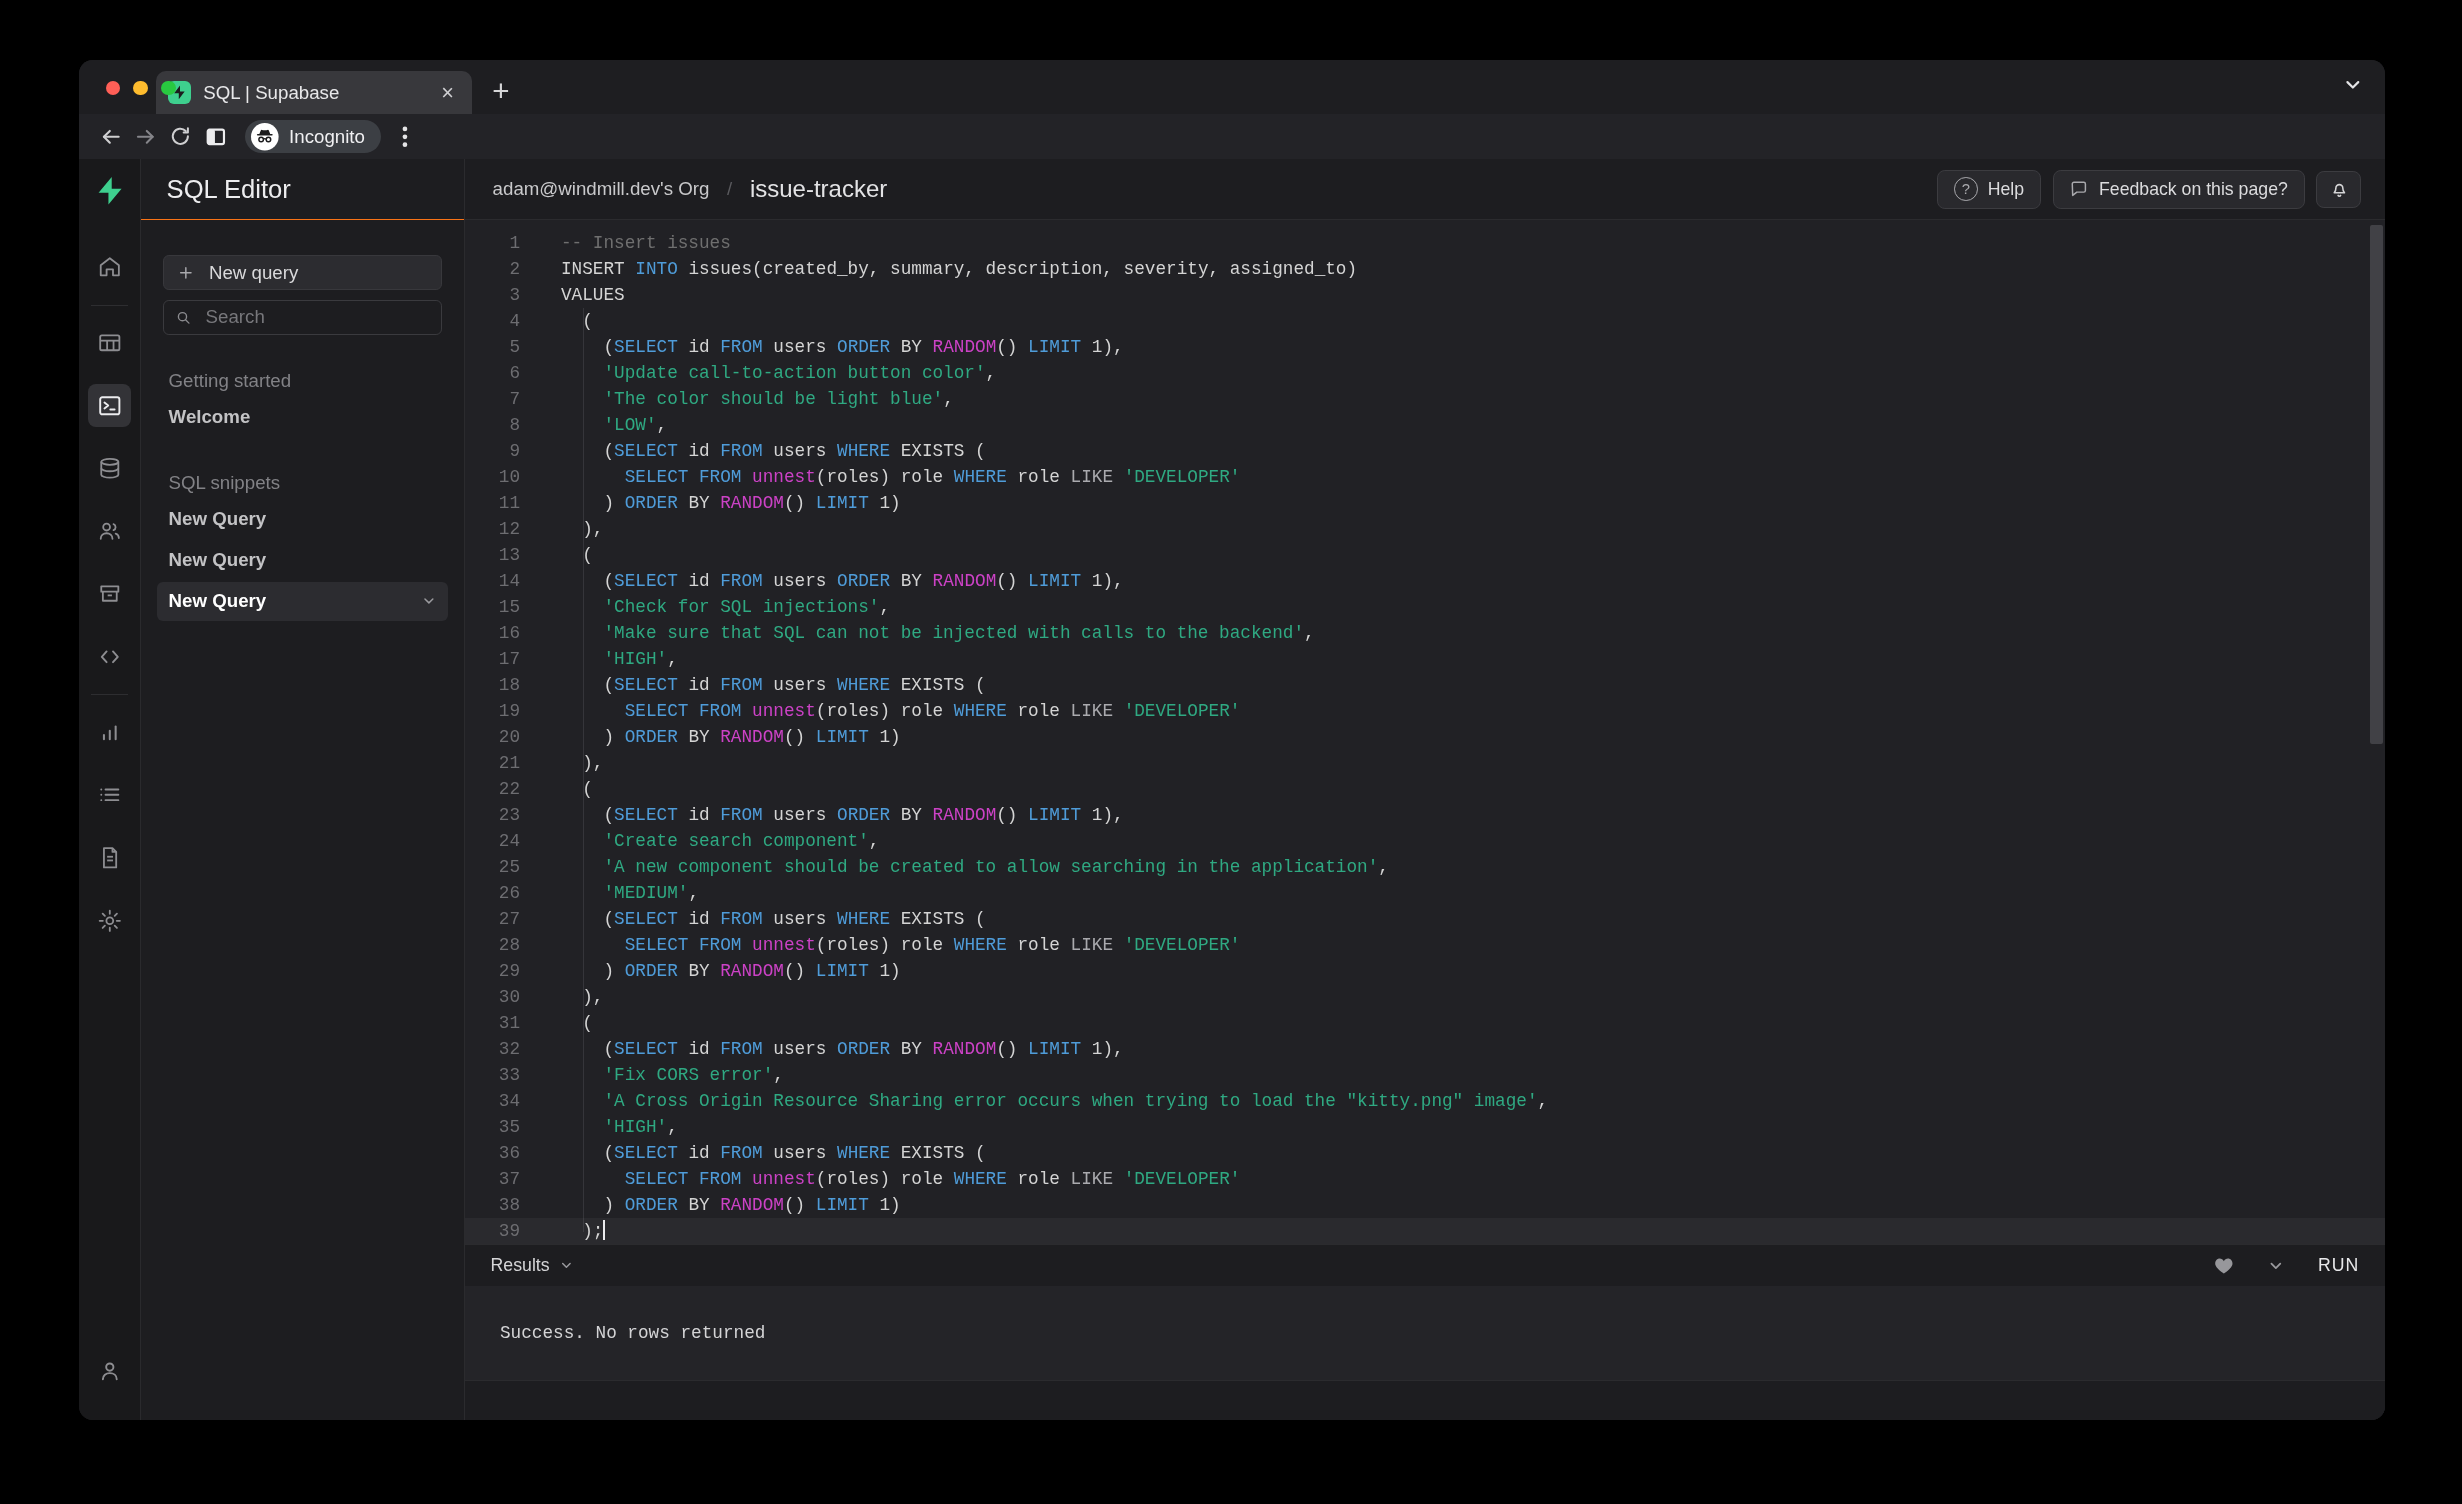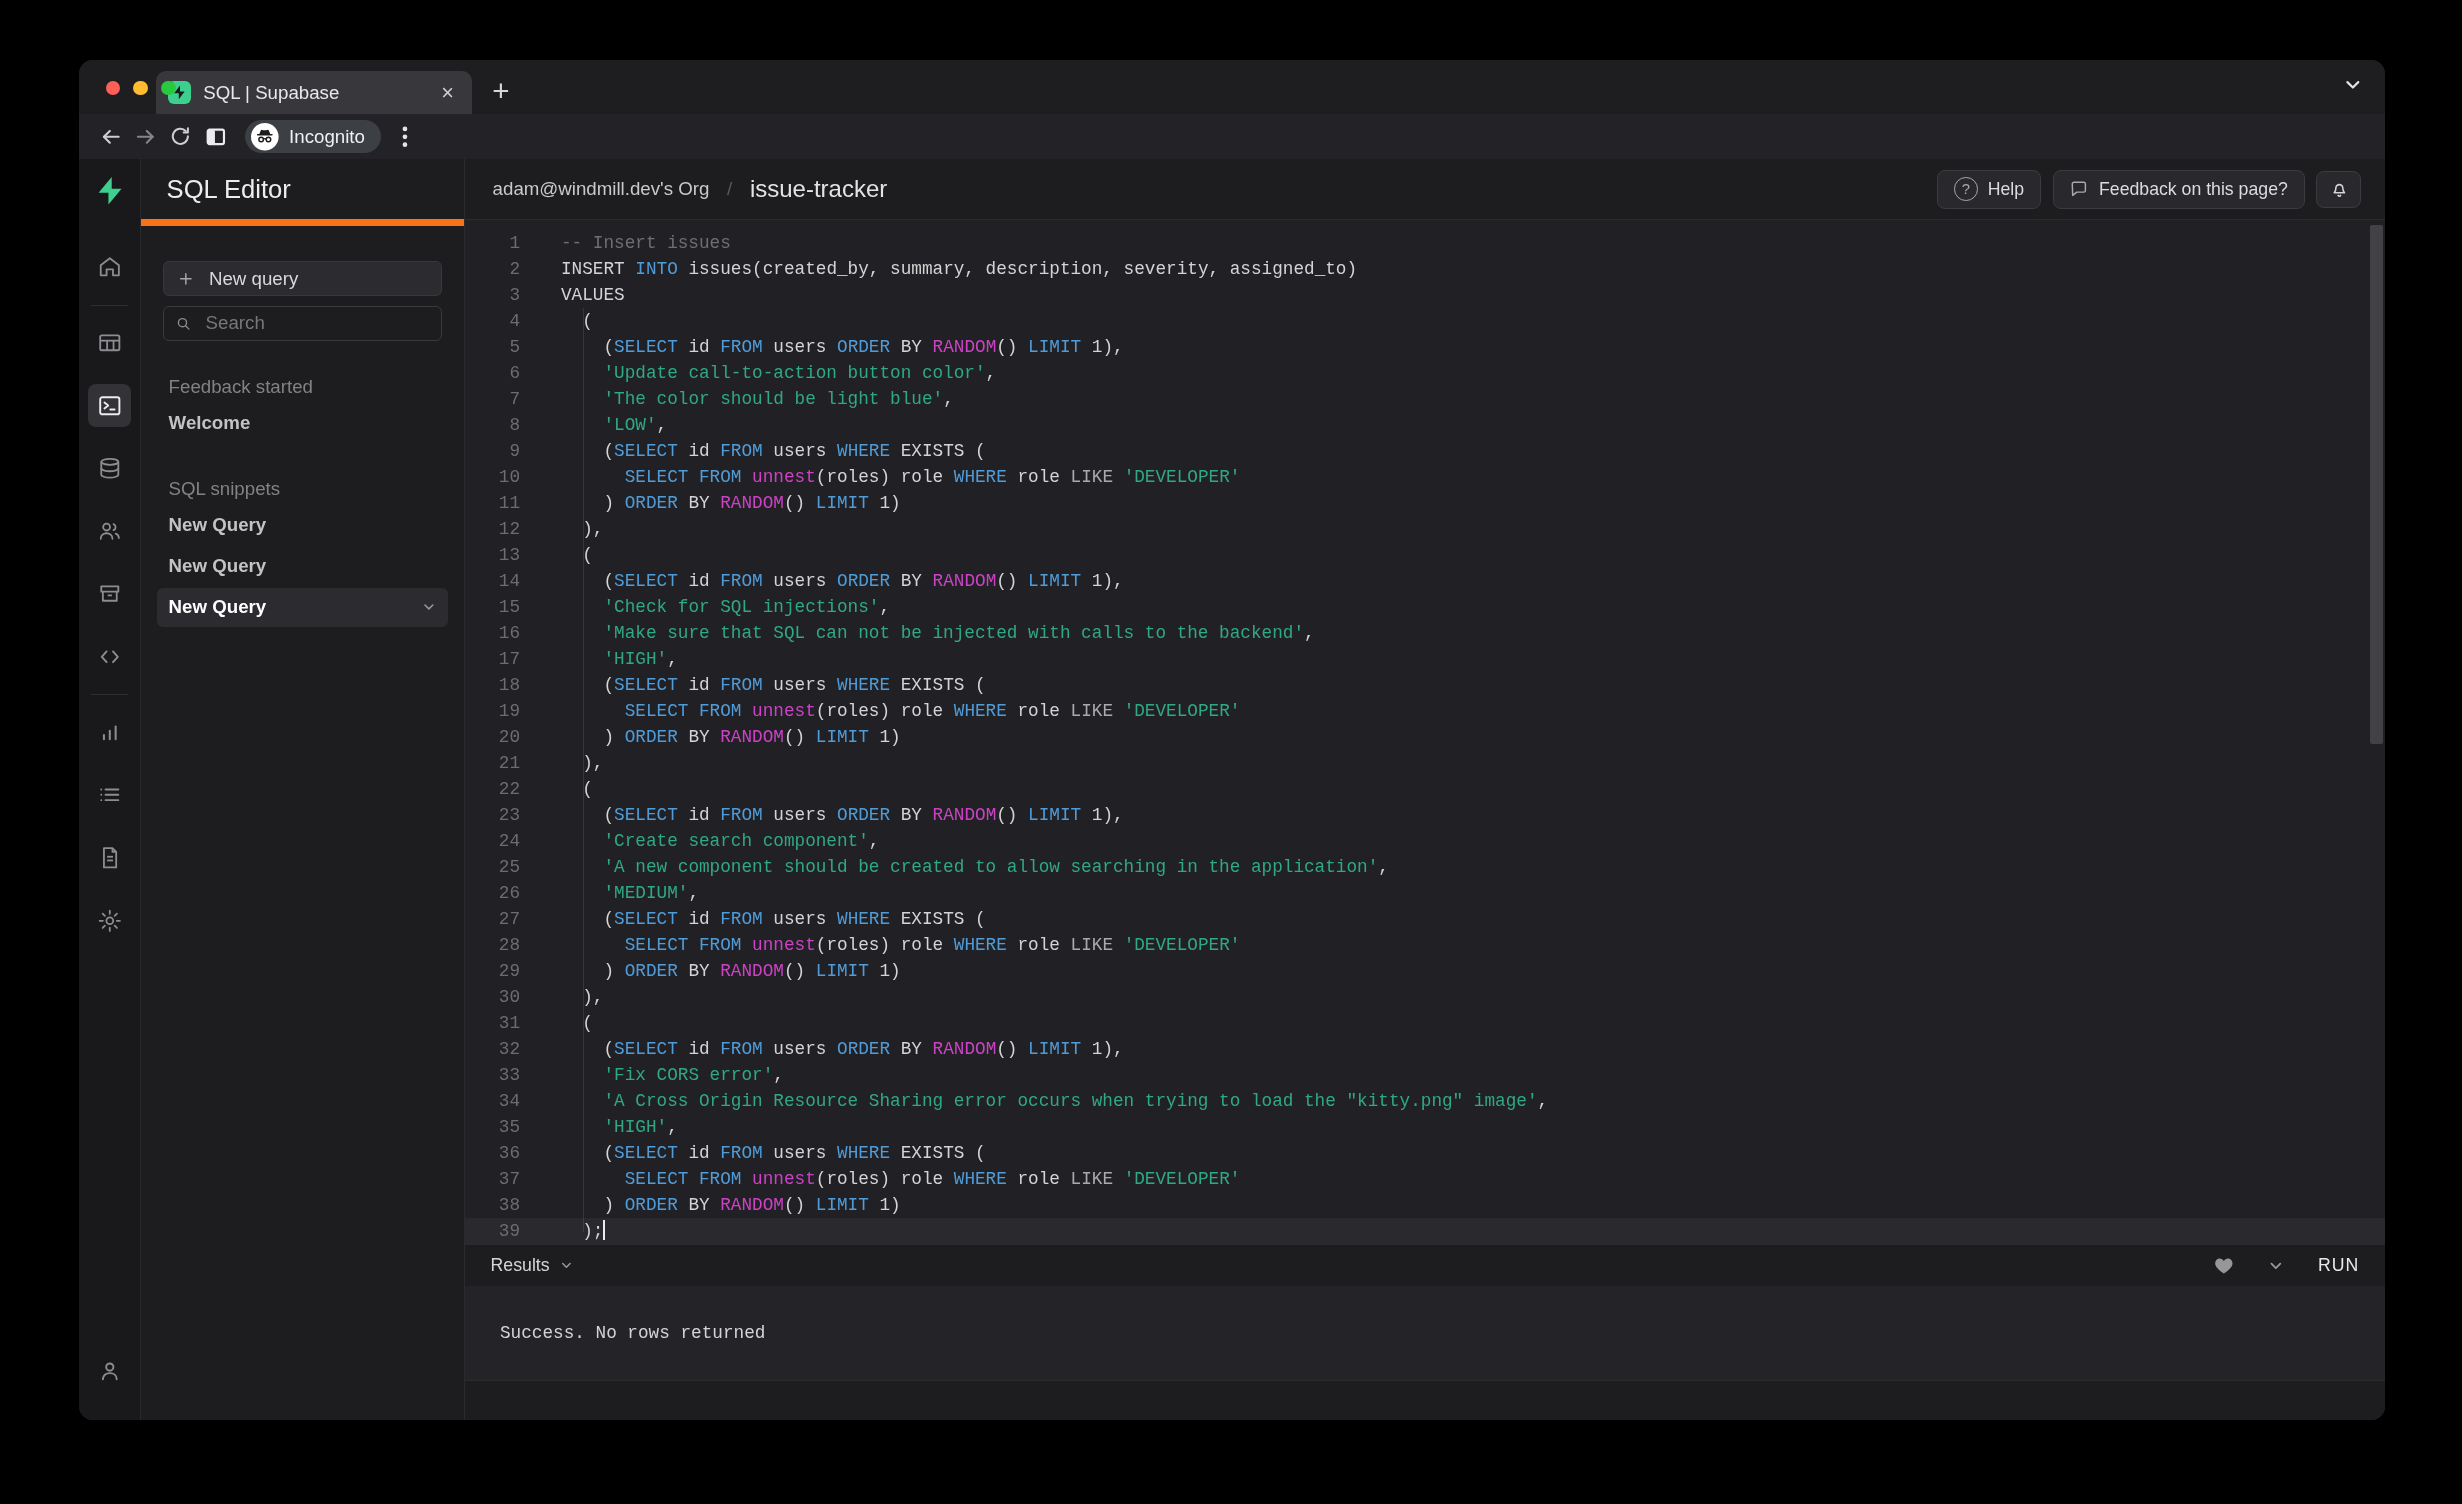--- a/index.html
+++ b/index.html
@@ -32,21 +32,21 @@
   
   .app{flex:1;display:flex;min-height:0;}
   .rail{width:61px;background:#19191b;border-right:1px solid #2a2a2d;display:flex;flex-direction:column;align-items:center;padding:15.8px 0 17.7px;flex:none;}
   .rail .logo{margin-bottom:29.6px;}
   .rail-item{width:43px;height:43px;margin:9.9px 0;border-radius:7.9px;display:flex;align-items:center;justify-content:center;color:#8d8d91;}
   .rail-item.active{background:#333337;color:#ececee;}
   .rail-div{width:37px;border-top:1px solid #2d2d30;margin:5.9px 0;}
   .rail .grow{flex:1;}
   
   .sidebar{width:323px;background:#1d1d20;border-right:1px solid #2b2b2e;display:flex;flex-direction:column;flex:none;}
-  .sb-header{height:60px;border-bottom:7px solid #f97316;display:flex;align-items:center;padding:0 25.6px;flex:none;}
+  .sb-header{height:60px;border-bottom:1px solid #f97316;display:flex;align-items:center;padding:0 25.6px;flex:none;}
   .sb-header h1{margin:0;font-size:25.6px;font-weight:400;color:#ededef;}
   .sb-body{padding:35px 21.7px 0;}
   .btn-newquery{width:100%;height:35px;background:#2c2c30;border:1px solid #38383c;border-radius:5.9px;
        display:flex;align-items:center;gap:13.8px;padding:0 13.8px;color:#d9d9db;font-size:18.7px;box-sizing:border-box;}
   .search-box{margin-top:9.9px;width:100%;height:35px;border:1px solid #3a3a3e;border-radius:5.9px;display:flex;align-items:center;gap:11.8px;padding:0 11.8px;box-sizing:border-box;}
   .search-box input{background:transparent;border:none;outline:none;color:#bdbdbf;font-size:18.7px;width:100%;font-family:"Liberation Sans",sans-serif;}
   .search-box input::placeholder{color:#77777b;}
   .sec-label{margin:35px 5.9px 5.9px;color:#828286;font-size:18.7px;}
   .sb-item{height:39px;display:flex;align-items:center;padding:0 11.8px;margin:2px -5.9px;color:#c3c3c5;font-size:18.7px;border-radius:5.9px;}
   .sb-item.active{background:#2c2c30;color:#ffffff;font-weight:700;}
@@ -269,21 +269,21 @@
             <span>New query</span>
           </button>
           <div class="search-box">
             <svg width="18.7" height="18.7" viewBox="0 0 24 24" fill="none" stroke="#8b8b8f" stroke-width="2" stroke-linecap="round">
                 <circle cx="11" cy="11" r="6"></circle>
                 <line x1="15.5" y1="15.5" x2="20.5" y2="20.5"></line>
               </svg>
             <input placeholder="Search" style="">
           </div>
           <div>
-              <div class="sec-label">Feedback started</div>
+              <div class="sec-label">Getting started</div>
               <div class="sb-item">
                 <span class="lbl">Welcome</span>
               </div>
               <div class="sec-label">SQL snippets</div>
               <div class="sb-item">
                 <span class="lbl">New Query</span>
               </div>
               <div class="sb-item">
                 <span class="lbl">New Query</span>
               </div>

